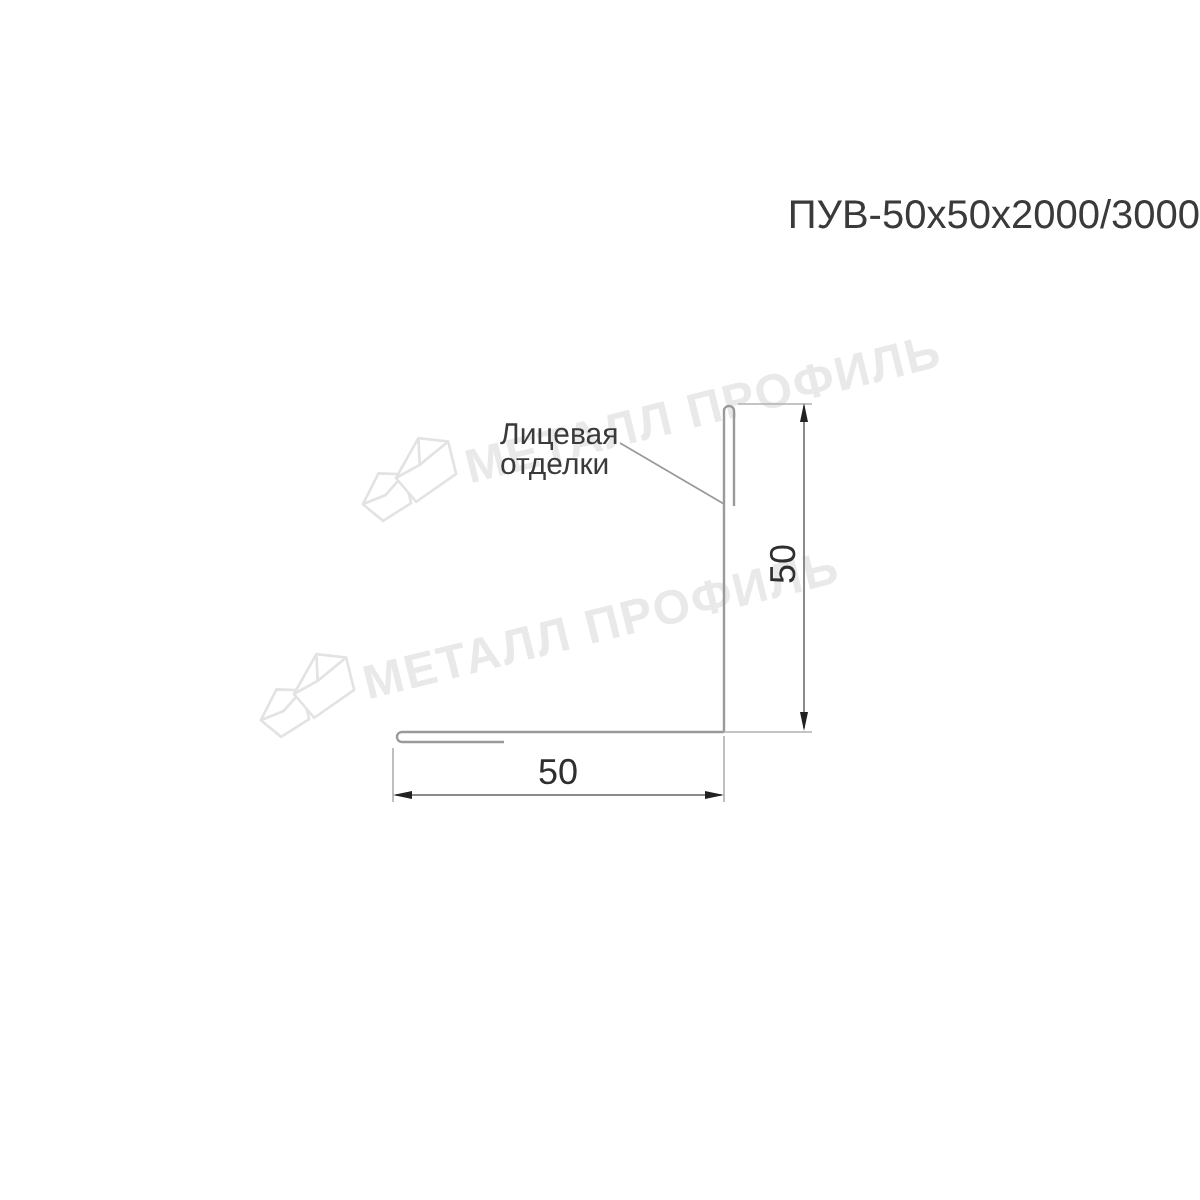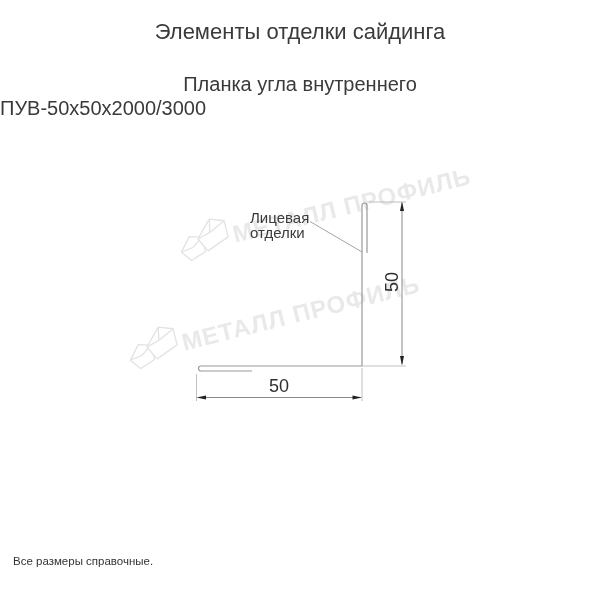--- a/index.html
+++ b/index.html
@@ -14,21 +14,21 @@
   .title {
     position: absolute; left: 0; top: 19px; width: 600px;
     text-align: center; font-size: 22px; line-height: 26px; color: #3a3a3a;
   }
   .subtitle1 {
     position: absolute; left: 0; top: 72px; width: 600px;
     text-align: center; font-size: 20px; line-height: 24px; color: #3a3a3a;
   }
   .subtitle2 {
     position: absolute; left: 0; top: 96px; width: 600px;
-    text-align: left; font-size: 20px; line-height: 24px; color: #3a3a3a;
+    text-align: right; font-size: 20px; line-height: 24px; color: #3a3a3a;
   }
   .watermark {
     position: absolute; z-index: 1;
     display: flex; align-items: center; gap: 2px;
     height: 50px;
     transform: rotate(-14deg); transform-origin: left center;
     white-space: nowrap;
     pointer-events: none;
   }
   .wm-text {
@@ -51,22 +51,20 @@
     position: absolute; left: 13px; top: 554px; z-index: 2;
     font-size: 11.5px; line-height: 15px; color: #333;
   }
   .footer p { margin: 0; }
 </style>
 </head>
 <body>
 
 <div id="stage">
 
-  <div class="title">Элементы отделки сайдинга</div>
-  <div class="subtitle1">Планка угла внутреннего</div>
   <div class="subtitle2">ПУВ-50х50х2000/3000</div>
 
   <div class="watermark" id="watermark-1">
     <span>
       <svg width="56" height="50" viewBox="0 0 64 56">
         <g fill="#ffffff" stroke="#e3e3e3" stroke-width="1.5" stroke-linejoin="round">
           <path d="M 4 35 L 17 20 L 31 24 L 31 41 L 13 47 Z"></path>
           <path d="M 4 35 L 18 33 L 31 24"></path>
           <path d="M 26 25 L 44 6 L 60 12 L 60 31 L 34 41 Z"></path>
           <path d="M 26 25 L 41 21 L 60 12"></path>
@@ -115,16 +113,15 @@
     <path d="M 402 365.5 L 400 356 L 404 356 Z" fill="#222"></path>
     <text class="dim-text" text-anchor="middle" transform="translate(397.5 282) rotate(-90)">50</text>
 
     <path d="M 198 397.5 L 360.5 397.5" stroke="#8a8a8a" stroke-width="1"></path>
     <path d="M 196.5 397.5 L 206 395.5 L 206 399.5 Z" fill="#222"></path>
     <path d="M 362 397.5 L 352.5 395.5 L 352.5 399.5 Z" fill="#222"></path>
     <text class="dim-text" x="279" y="392" text-anchor="middle">50</text>
   </svg>
 
   <div class="footer">
-    <p>Все размеры справочные.</p>
   </div>
 
 </div>
 
 </body></html>

